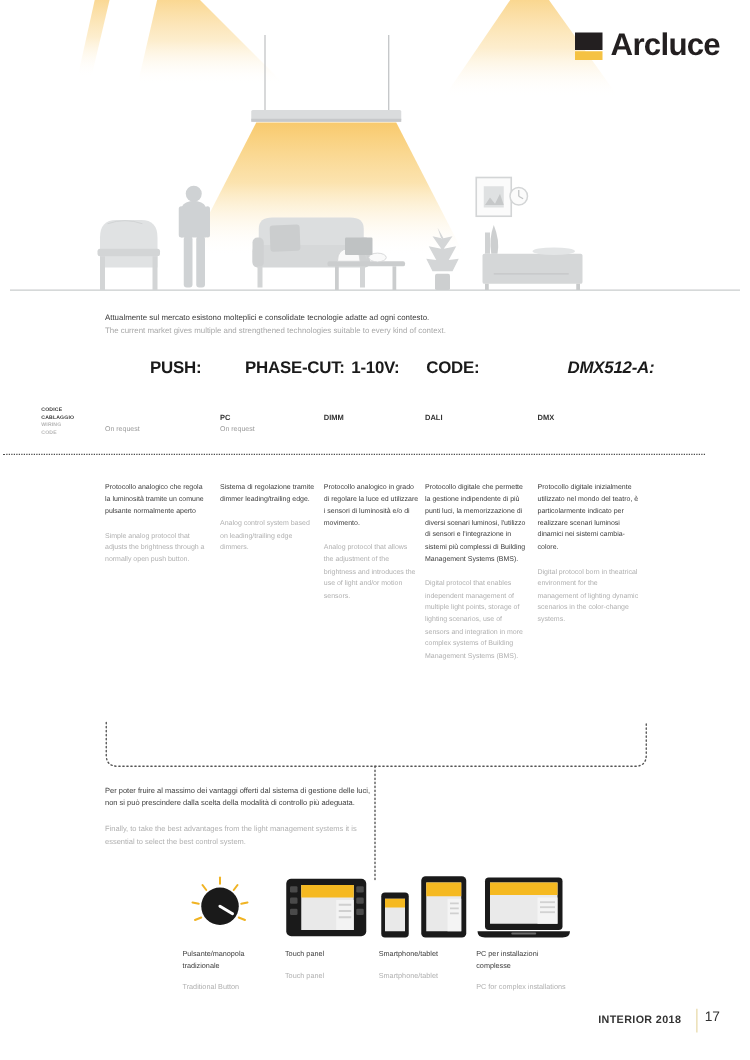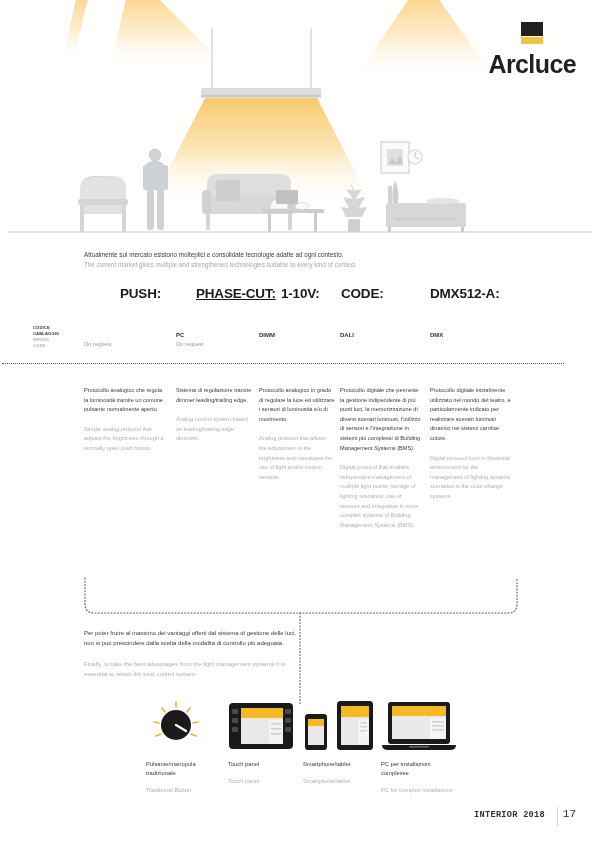--- a/index.html
+++ b/index.html
@@ -9,21 +9,21 @@
     font-family: "Liberation Sans", sans-serif;
     overflow: hidden;
   }
   .page { position: relative; width: 600px; height: 848px; background:#fff; }
 
   
   .hero { position:absolute; left:0; top:0; width:600px; height:240px; overflow:hidden; }
   .hero svg { position:absolute; left:0; top:0; }
 
   
-  .logo { position:absolute; right:24px; top:22px; display:flex; align-items:center; gap:6px;flex-direction:column; }
+  .logo { position:absolute; right:24px; top:22px; display:flex; align-items:center; gap:6px; }
   .logo-mark { width:22px; height:22px; position:relative; }
   .logo-mark .blk { position:absolute; left:0; top:0; width:22px; height:14px; background:#231f20; }
   .logo-mark .ylw { position:absolute; left:0; top:15px; width:22px; height:7px; background:#f5c243; }
   .logo-word { font-size:25px; font-weight:bold; letter-spacing:-0.6px; color:#231f20; }
 
   
   .intro { position:absolute; left:84px; top:250px; width:420px; }
   .intro .it { font-size:6.3px; color:#3c3c3c; line-height:1.65; }
   .intro .en { font-size:6.3px; color:#a8a8a8; line-height:1.65; }
 
@@ -64,21 +64,21 @@
   .summary .en { font-size:6px; color:#b0b0b0; line-height:1.72; padding-top:10px; }
 
   
   .devices { position:absolute; left:0; top:700px; width:600px; height:100px; }
   .dev { position:absolute; top:0; }
   .dev .art { position:relative; height:52px; }
   .dev .lbl-it { font-size:5.8px; color:#3c3c3c; line-height:1.55; padding-top:8px; }
   .dev .lbl-en { font-size:5.8px; color:#b0b0b0; line-height:1.55; padding-top:8px; }
 
   
-  .footer { position:absolute; left:0; bottom:18px; width:600px; height:20px;font-family:Liberation Mono, monospace; }
+  .footer { position:absolute; left:0; bottom:18px; width:600px; height:20px; }
   .footer .ftxt {
     position:absolute; right:55px; top:0; font-size:8.6px;
     font-weight:bold; color:#333; letter-spacing:0.3px;
   }
   .footer .fsep { position:absolute; right:42px; top:-3px; width:1px; height:19px; background:#e8d9a8; }
   .footer .fpage { position:absolute; right:24px; top:-2px; font-size:11px; color:#333; }
 </style>
 </head>
 <body>
 
@@ -190,24 +190,24 @@
     <span class="logo-word">Arcluce</span>
   </div>
 
   <div class="intro">
     <div class="it">Attualmente sul mercato esistono molteplici e consolidate tecnologie adatte ad ogni contesto.</div>
     <div class="en">The current market gives multiple and strengthened technologies suitable to every kind of context.</div>
   </div>
 
   <div class="heads" id="heads">
       <span class="h" style="left: 84px; padding-left: 36px;">PUSH:</span>
-      <span class="h" style="left: 196px; text-decoration: underline;">PHASE-CUT:</span>
+      <span class="h" style="left: 196px;">PHASE-CUT:</span>
       <span class="h" style="left: 281px; text-align: right;">1-10V:</span>
       <span class="h" style="left: 341px;">CODE:</span>
-      <span class="h" style="left: 430px;">DMX512-A:</span>
+      <span class="h" style="left: 454px; font-style: italic;">DMX512-A:</span>
     </div>
 
   <div class="codelbl">
     <div class="d">CODICE</div>
     <div class="d">CABLAGGIO</div>
     <div class="l">WIRING</div>
     <div class="l">CODE</div>
   </div>
 
   <div class="coderow" id="coderow">

